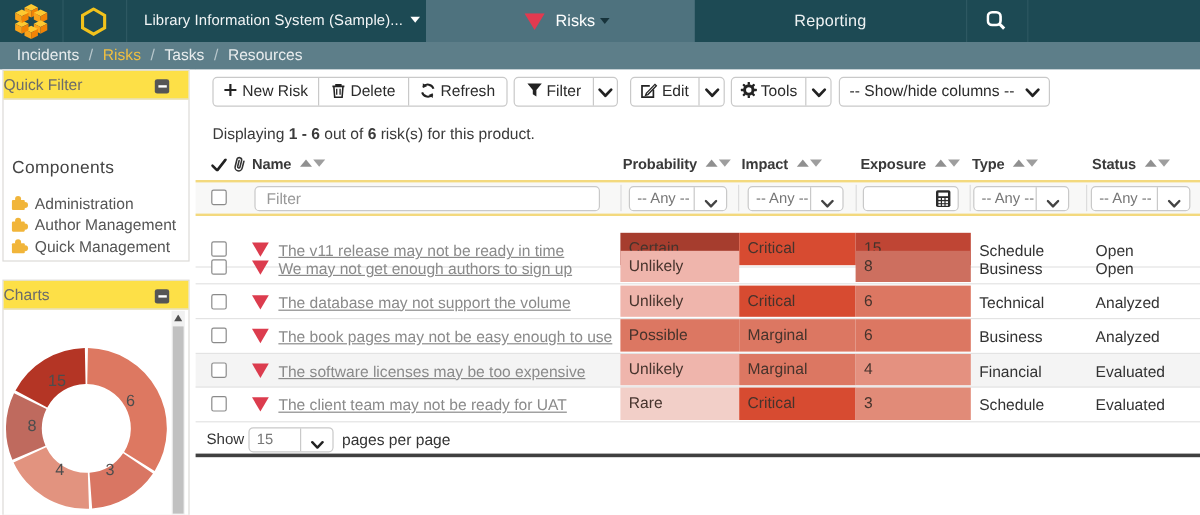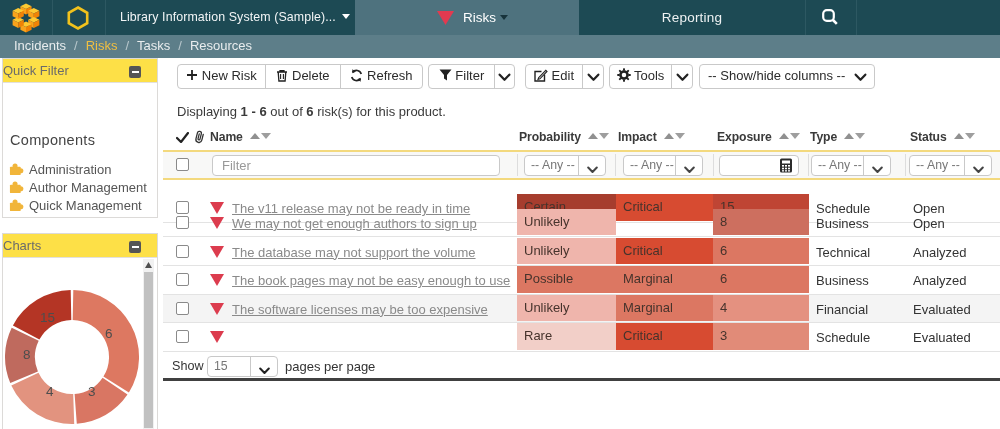--- a/index.html
+++ b/index.html
@@ -300,20 +300,21 @@
  <a class="rlink">The software licenses may be too expensive</a>
  <div class="cell" style="left:354px;width:99px;background:#efb5ac">Unlikely</div>
  <div class="cell" style="left:453px;width:97px;background:#dc7762">Marginal</div>
  <div class="cell" style="left:550px;width:96px;background:#e49180">4</div>
  <span class="abs" style="left:653px;top:7px">Financial</span>
  <span class="abs" style="left:750px;top:7px">Evaluated</span>
 </div>
       <div class="row" style="top:265.3px;">
  <div class="cb"></div>
  <div class="rtri"></div>
+ <a class="rlink">The client team may not be ready for UAT</a>
  <div class="cell" style="left:354px;width:99px;background:#f2cfc8">Rare</div>
  <div class="cell" style="left:453px;width:97px;background:#d74b31">Critical</div>
  <div class="cell" style="left:550px;width:96px;background:#e18b78">3</div>
  <span class="abs" style="left:653px;top:7px">Schedule</span>
  <span class="abs" style="left:750px;top:7px">Evaluated</span>
 </div>
   <div id="showrow">
     <span class="abs" style="left:9px;top:7px;font-size:12.6px">Show</span>
     <div class="fsel" style="left:44px;top:4px;width:71px">
           <span class="txt">15</span>

